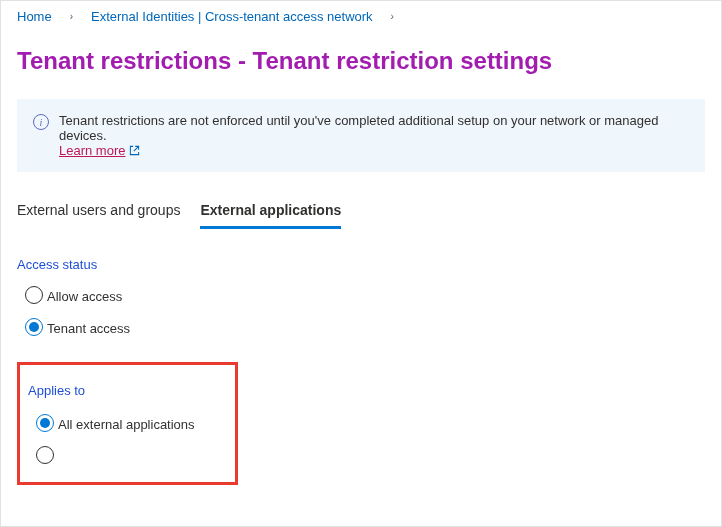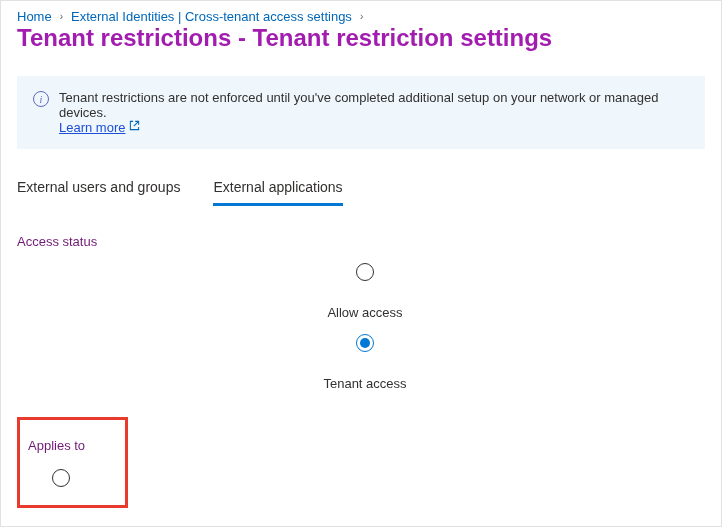--- a/index.html
+++ b/index.html
@@ -10,23 +10,23 @@
       background: #fff;
       width: 722px;
       height: 527px;
       border: 1px solid #e1e1e1;
       padding: 8px 16px 16px 16px;
       overflow: hidden;
     }
     .breadcrumb {
       display: flex;
       align-items: center;
-      gap: 8px;
+      gap: 18px;
       font-size: 13px;
-      margin-bottom: 0;
+      margin-bottom: 23px;
     }
     .breadcrumb a { color: #0067b8; text-decoration: none; cursor: pointer; }
     .breadcrumb .chevron { color: #605e5c; font-size: 10px; }
     h1 {
       font-size: 24px;
       font-weight: 600;
       color: #a21caf;
       margin-bottom: 24px;
     }
     .info-banner {
@@ -47,58 +47,57 @@
       align-items: center;
       justify-content: center;
       color: #5c6bc0;
       font-size: 10px;
       font-style: italic;
       font-family: Georgia, serif;
       flex-shrink: 0;
       margin-top: 1px;
     }
     .info-banner .learn-more {
-      color: #1d4ed8;
+      color: #be185d;
       text-decoration: underline;
       cursor: pointer;
       display: inline-flex;
-      align-items: flex-start;
+      align-items: flex-end;
       gap: 4px;
     }
     .ext-icon { font-size: 11px; }
     .tabs {
       display: flex;
-      gap: 33px;
+      gap: 20px;
       border-bottom: 0;
       margin-bottom: 28px;
     }
     .tab {
       padding: 6px 0 8px 0;
       font-size: 14px;
       color: #323130;
       cursor: pointer;
       border-bottom: 3px solid transparent;
     }
     .tab.active {
-      font-weight: 400;
+      font-weight: 700;
       border-bottom-color: #0078d4;
     }
     .section-label {
       font-size: 13px;
-      color: #701a75;
+      color: #1d4ed8;
       margin-bottom: 14px;
     }
     .radio-group { margin-left: 8px; }
     .radio-row {
       display: flex;
-      align-items: center;
-      gap: 24px;
+      align-items: flex-end;
+      gap: 4px;
       margin-bottom: 14px;
       cursor: pointer;
-      flex-direction: column;
     }
     .radio {
       width: 18px; height: 18px;
       border: 1px solid #323130;
       border-radius: 50%;
       display: inline-flex;
       align-items: center;
       justify-content: center;
       flex-shrink: 0;
       background: #fff;
@@ -119,21 +118,21 @@
     .applies-box .section-label { margin-bottom: 16px; }
   </style>
 </head>
 <body>
 
 
 
 <nav class="breadcrumb">
   <a>Home</a>
   <span class="chevron">›</span>
-  <a>External Identities | Cross-tenant access settings</a>
+  <a>External Identities | Cross-tenant access network</a>
   <span class="chevron">›</span>
 </nav>
 
 <h1>Tenant restrictions - Tenant restriction settings</h1>
 
 <div class="info-banner">
   <span class="info-icon">i</span>
   <div>
     <span>Tenant restrictions are not enforced until you've completed additional setup on your network or managed devices.</span>
     <br>
@@ -166,19 +165,23 @@
       <span class="radio selected"></span>
       <span>Tenant access</span>
     </div>
   </div>
 </div>
 
 <div class="applies-box">
   <div class="section-label">Applies to</div>
   <div class="radio-group">
     <div class="radio-row">
+      <span class="radio selected"></span>
+      <span>All external applications</span>
+    </div>
+    <div class="radio-row">
       <span class="radio"></span>
     </div>
   </div>
 </div>
 
 
 
 
 </body></html>

